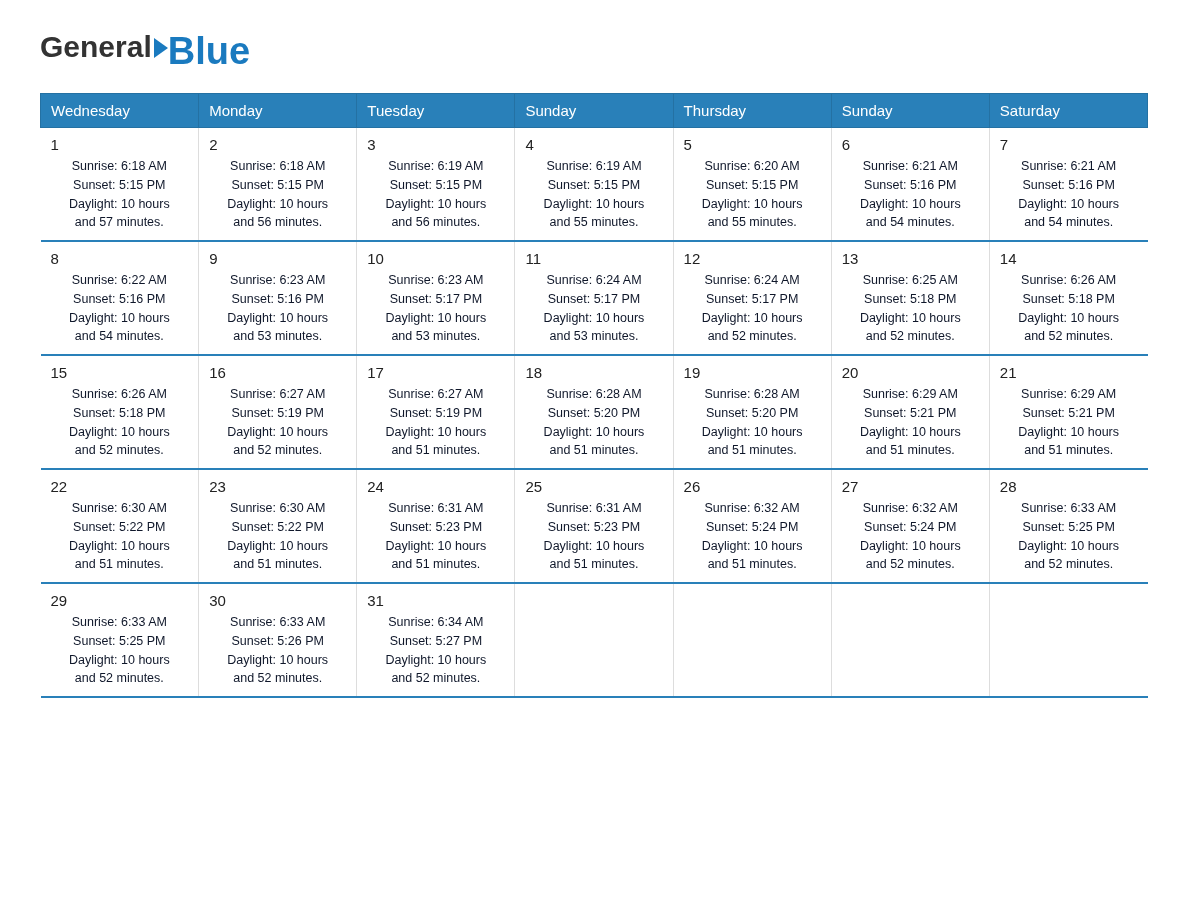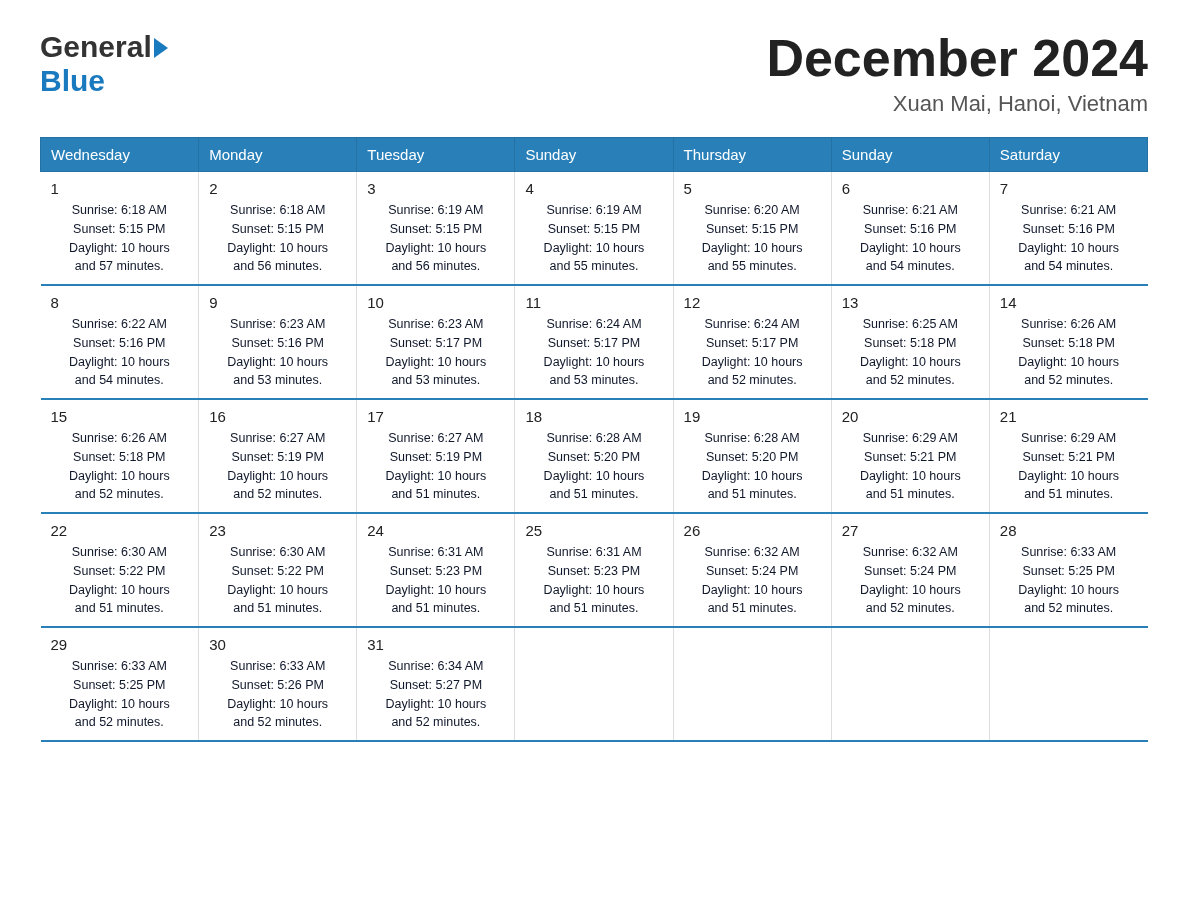--- a/index.html
+++ b/index.html
@@ -11,21 +11,21 @@
       min-height: 918px;
     }
     .header {
       display: flex;
       justify-content: space-between;
       align-items: flex-start;
       margin-bottom: 20px;
     }
     .logo {
       display: flex;
-      flex-direction: column;
+      flex-direction: row;
       align-items: flex-start;
     }
     .title-block {
       text-align: right;
     }
     .month-title {
       font-size: 52px;
       font-weight: bold;
       color: #222;
       line-height: 1.1;
@@ -92,39 +92,35 @@
     .logo-arrow {
       width: 0;
       height: 0;
       border-left: 14px solid #1a7abf;
       border-top: 10px solid transparent;
       border-bottom: 10px solid transparent;
       margin-left: 2px;
       margin-top: 2px;
     }
     .logo-line2 {
-      font-size: 30px;
+      font-size: 38px;
       font-weight: bold;
       color: #1a7abf;
     }
   </style>
 </head>
 <body>
 
 <div class="header">
   <div class="logo">
     <div class="logo-row">
       <span class="logo-text-general">General</span>
       <div class="logo-arrow"></div>
     </div>
     <span class="logo-line2">Blue</span>
-  </div>
-  <div class="title-block">
-    <div class="month-title">December 2024</div>
-    <div class="location">Xuan Mai, Hanoi, Vietnam</div>
   </div>
 </div>
 
 <table>
   <thead>
     <tr>
     <th>Wednesday</th>
         <th>Monday</th>
         <th>Tuesday</th>
         <th>Sunday</th>

